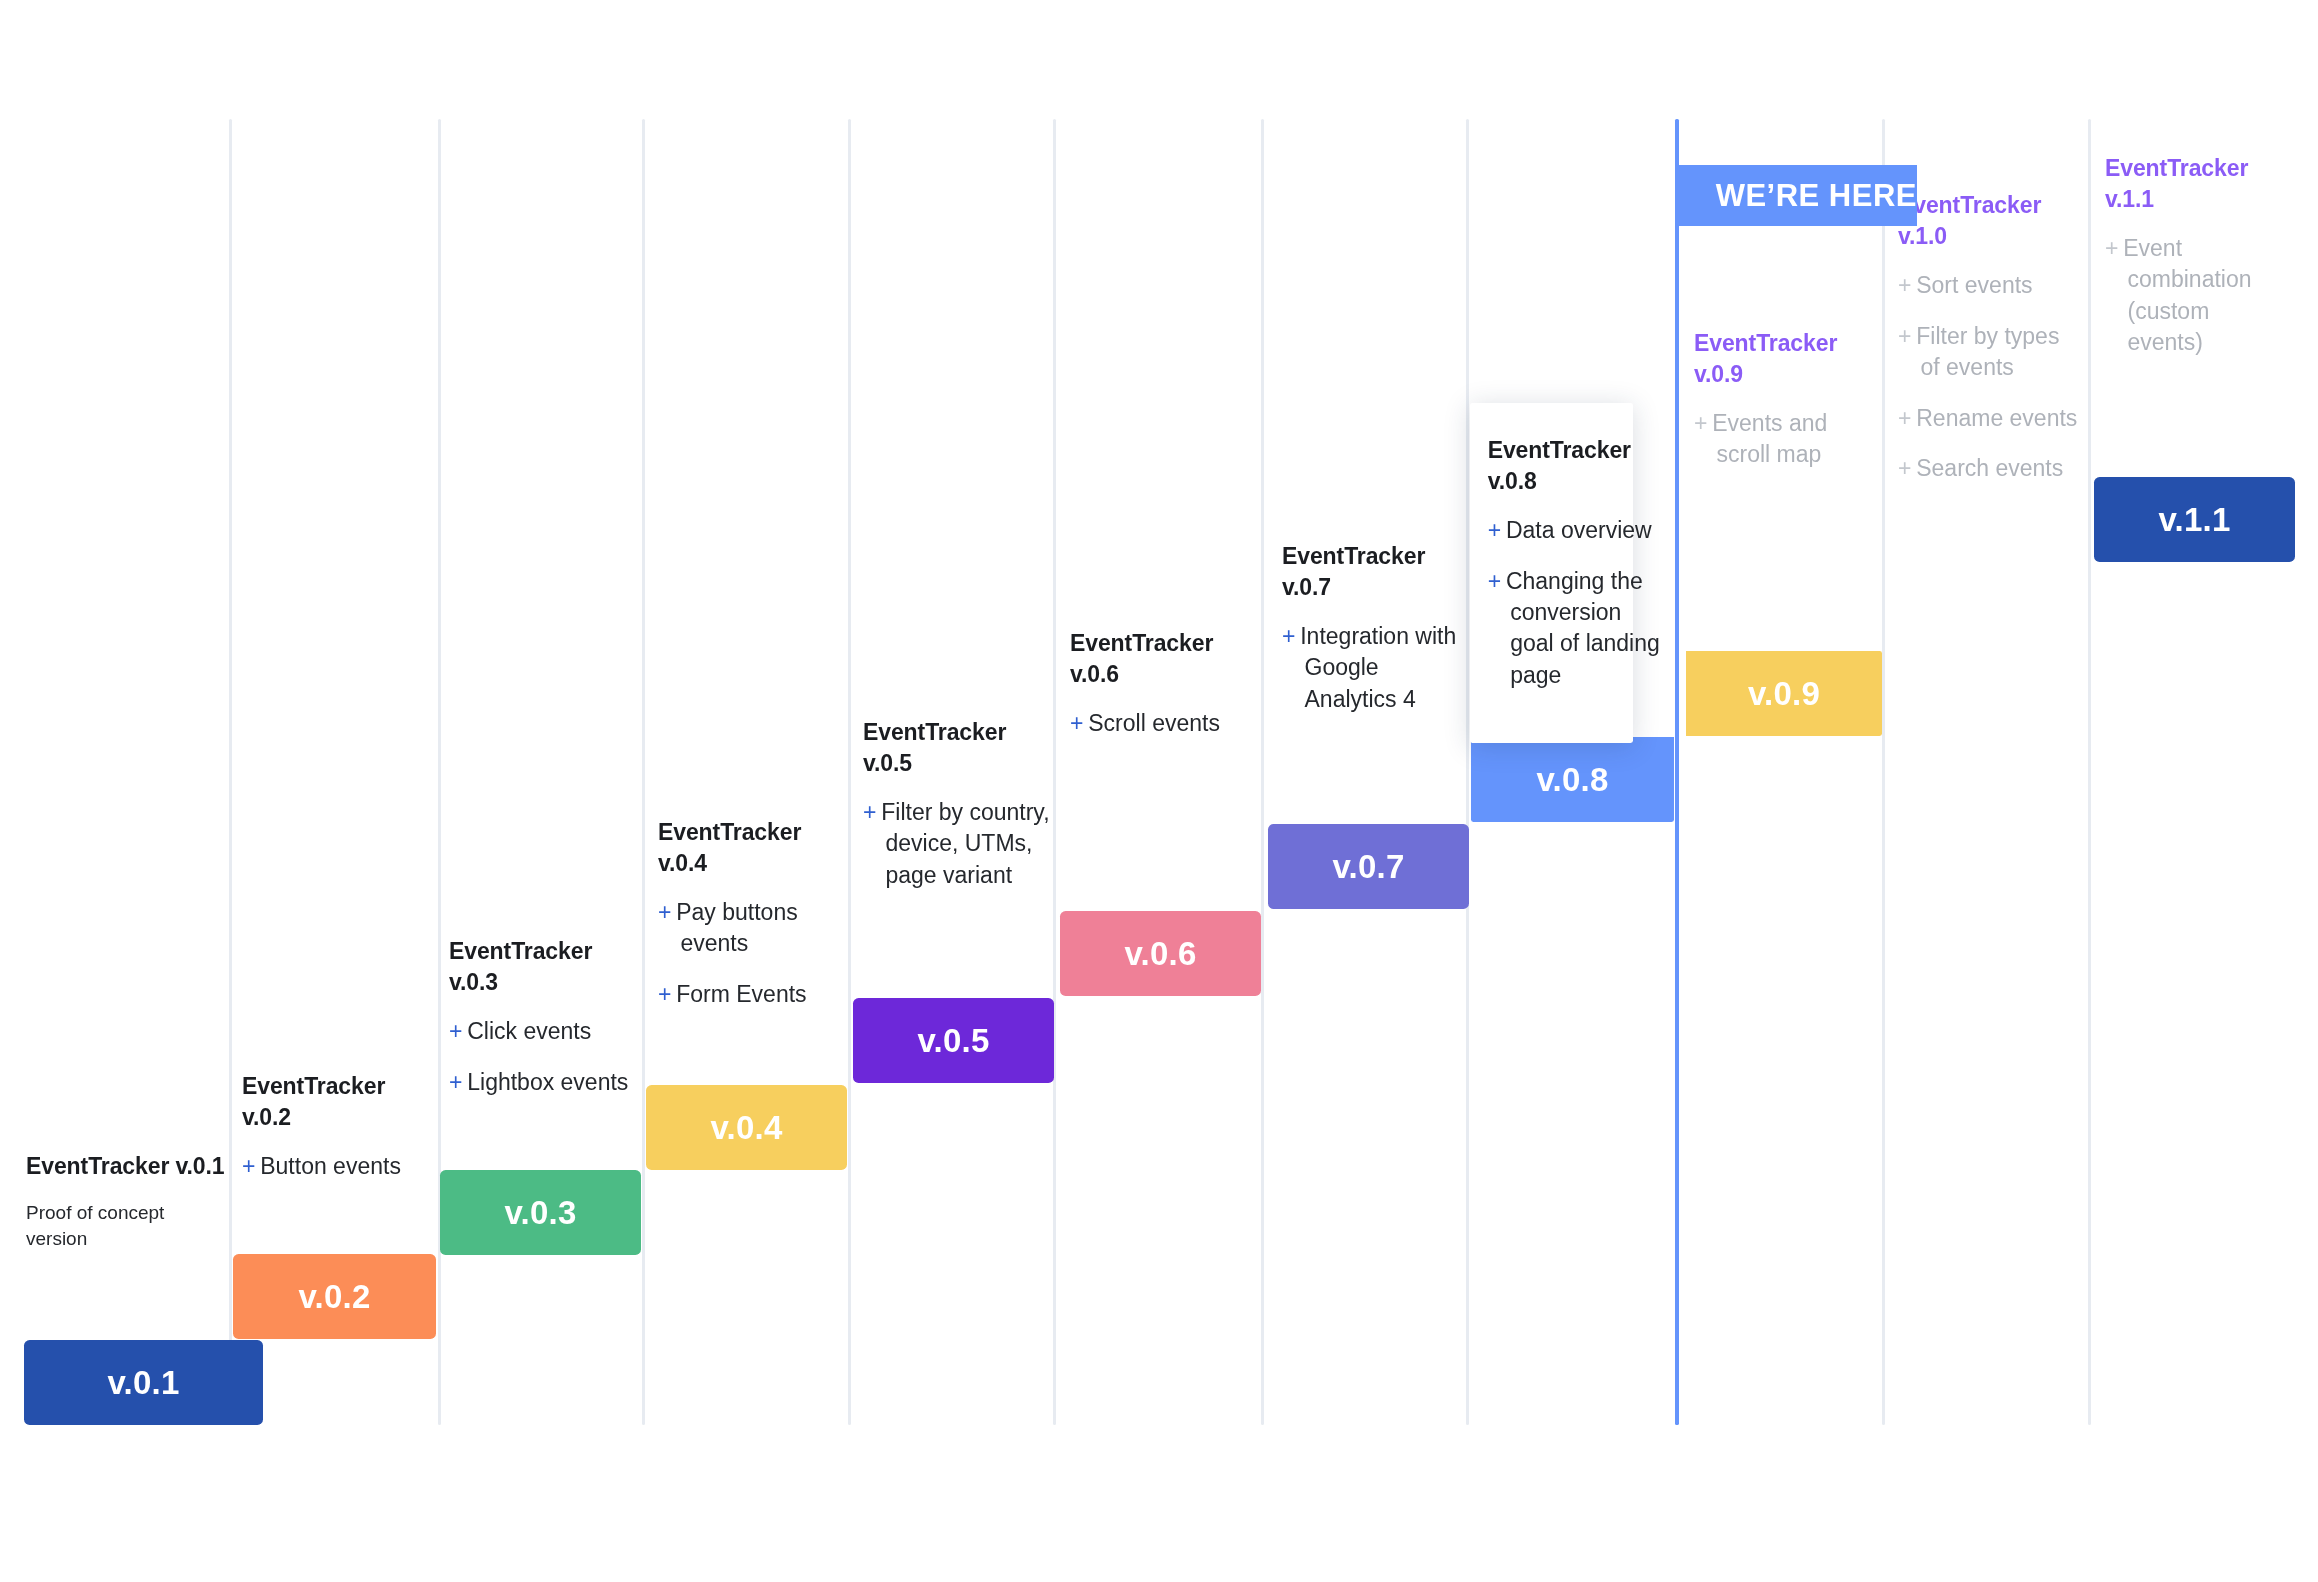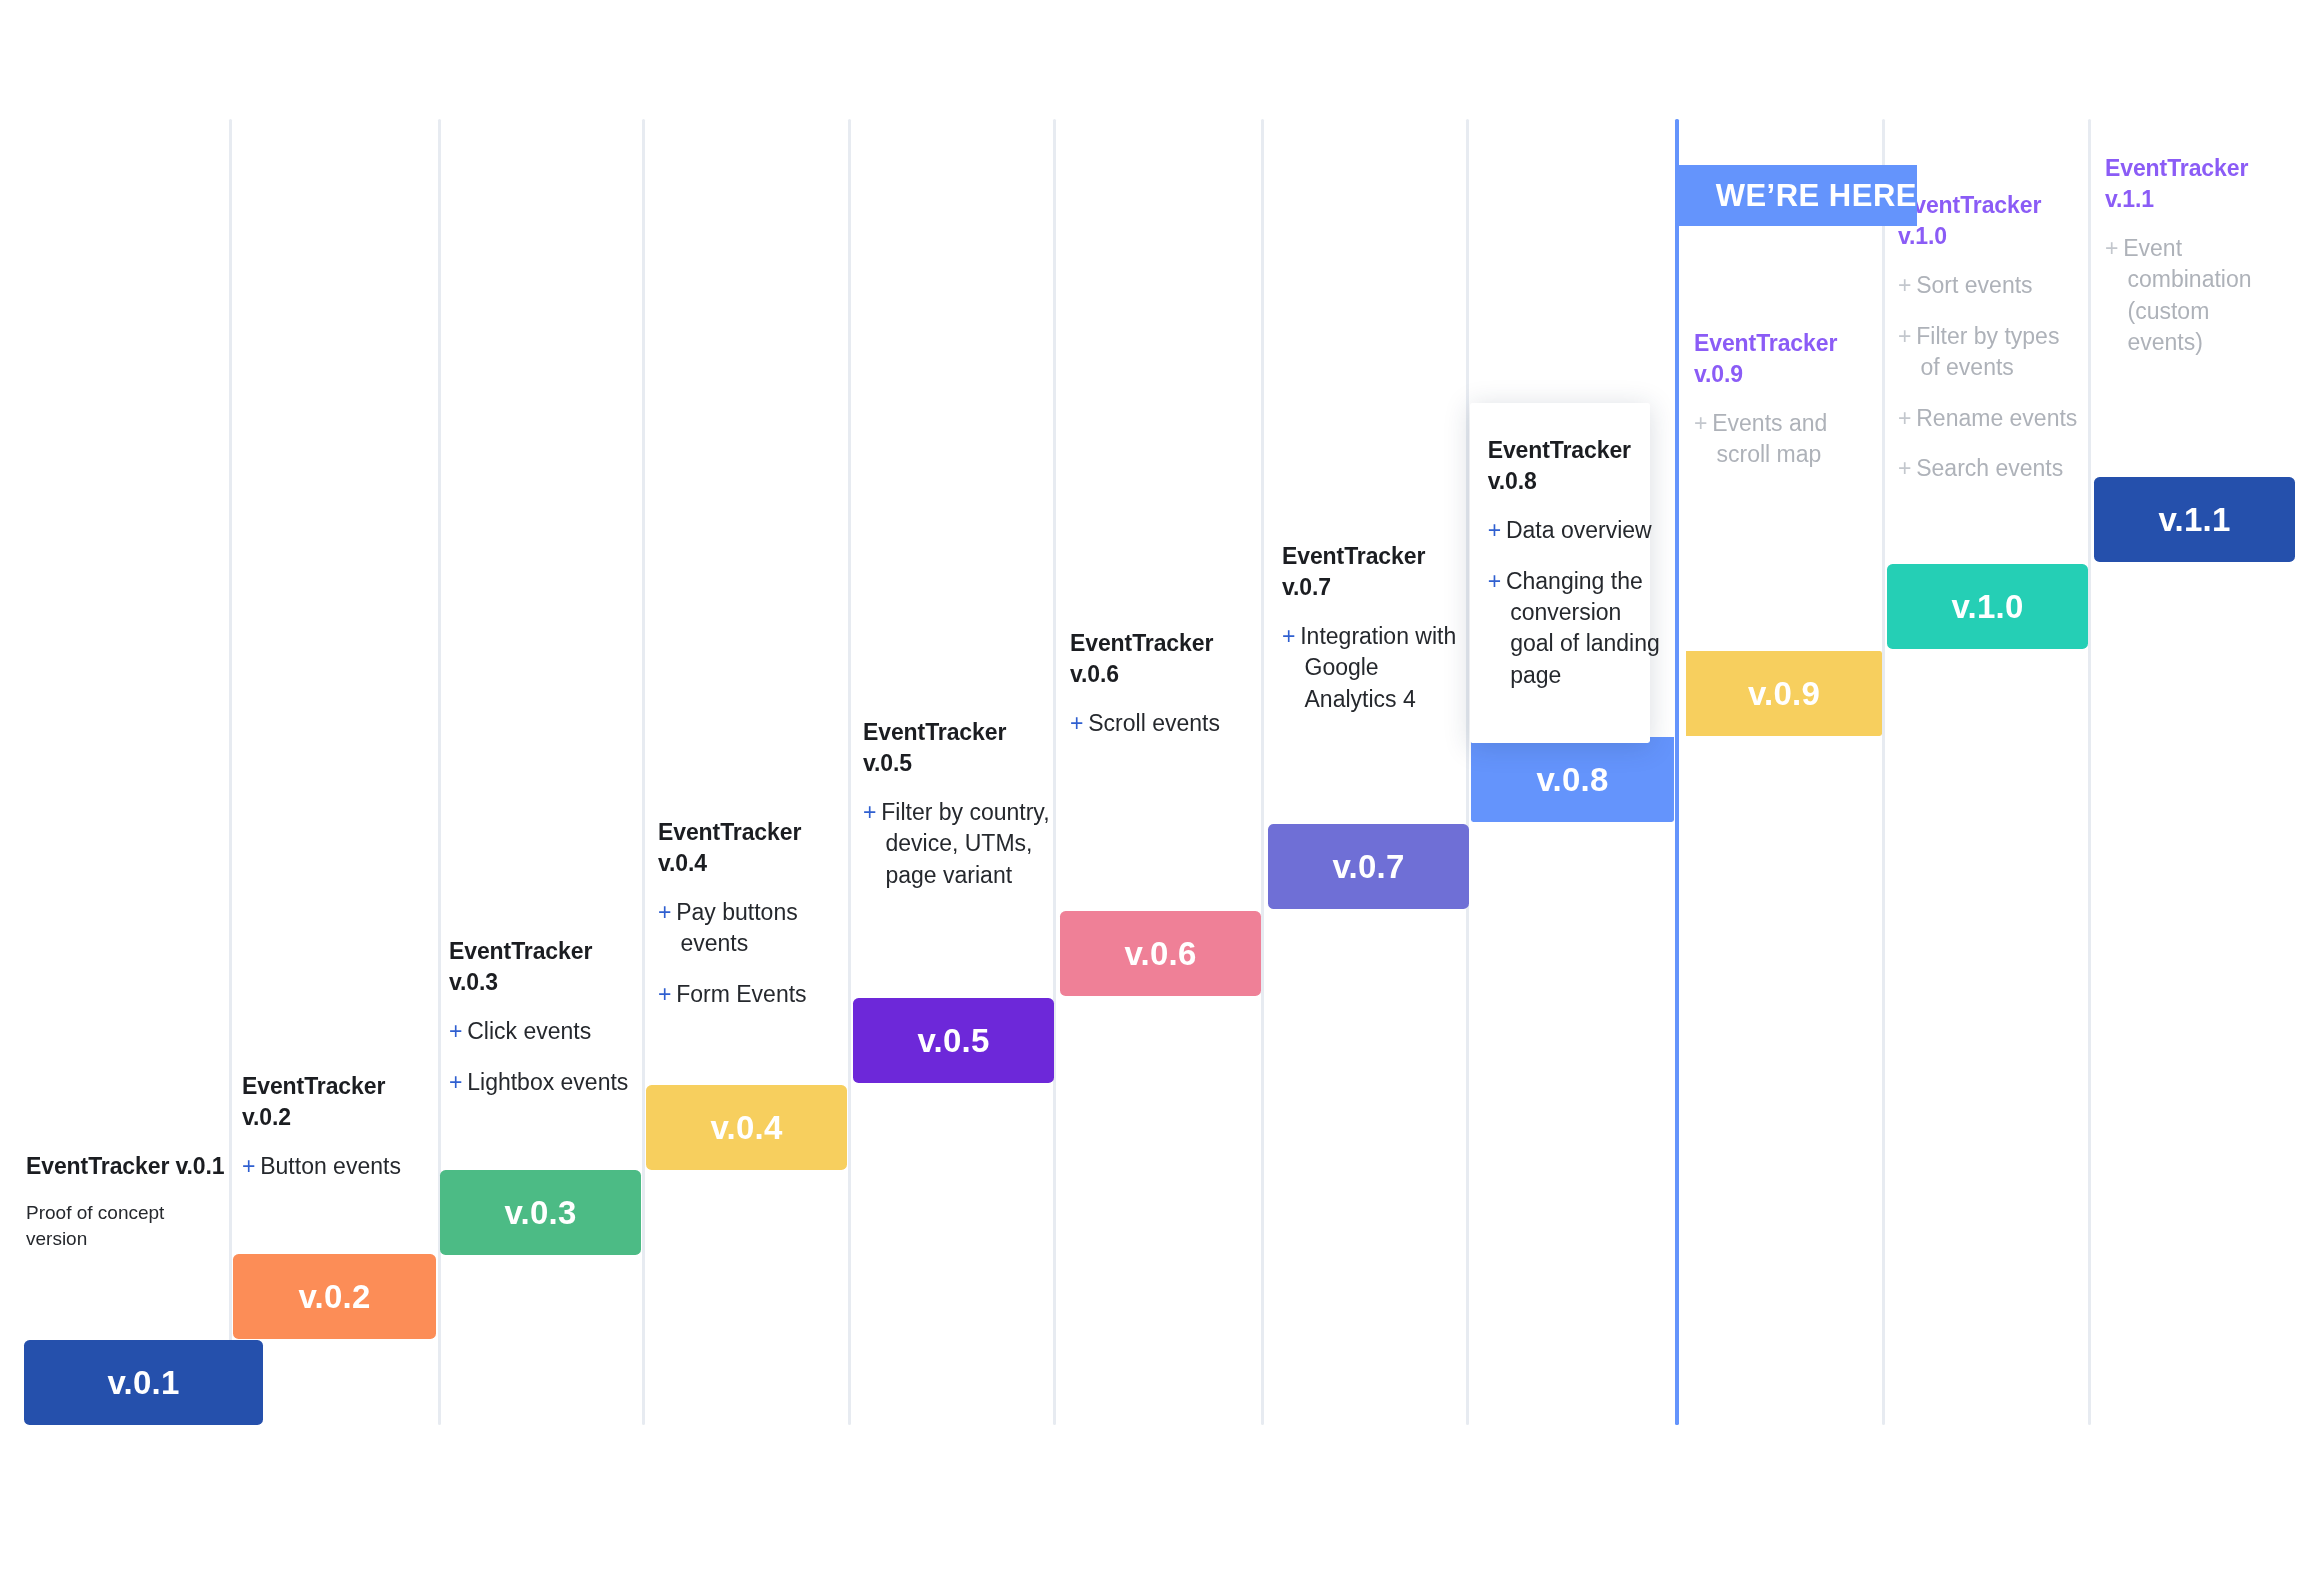--- a/index.html
+++ b/index.html
@@ -217,21 +217,21 @@
       <div class="stage-title">EventTracker v.0.7</div>
       <div class="feat">
         <span class="plus">+</span><span>Integration with Google Analytics 4</span>
       </div>
     </div>
   </div>
   <div class="bar" style="left:1268px;top:824px;width:201px;background:#6f6fd6;">
     <span>v.0.7</span>
   </div>
 
-  <div class="card" style="left:1470px;top:403px;width:180px;height:340px;">
+  <div class="card" style="left:1470px;top:403px;width:163px;height:340px;">
     <div class="stage" style="left:17.7px;top:32px;width:174px;">
       <div class="stage-text" style="top:0;">
         <div class="stage-title">EventTracker v.0.8</div>
         <div class="feat">
           <span class="plus">+</span><span>Data overview</span>
         </div>
         <div class="feat">
           <span class="plus">+</span><span>Changing the conversion goal of landing page</span>
         </div>
       </div>
@@ -267,23 +267,20 @@
         <span class="plus">+</span><span>Filter by types of events</span>
       </div>
       <div class="feat">
         <span class="plus">+</span><span>Rename events</span>
       </div>
       <div class="feat">
         <span class="plus">+</span><span>Search events</span>
       </div>
     </div>
   </div>
-  <div class="bar" style="left:1887px;top:564px;width:201px;background:#25cfb5;">
-    <span>v.1.0</span>
-  </div>
 
   <div class="stage future" style="left:2105px;top:153px;width:177px;">
     <div class="stage-text" style="top:0;">
       <div class="stage-title">EventTracker v.1.1</div>
       <div class="feat">
         <span class="plus">+</span><span>Event combination (custom events)</span>
       </div>
     </div>
   </div>
   <div class="bar" style="left:2094px;top:477px;width:201px;background:#2550ac;">

